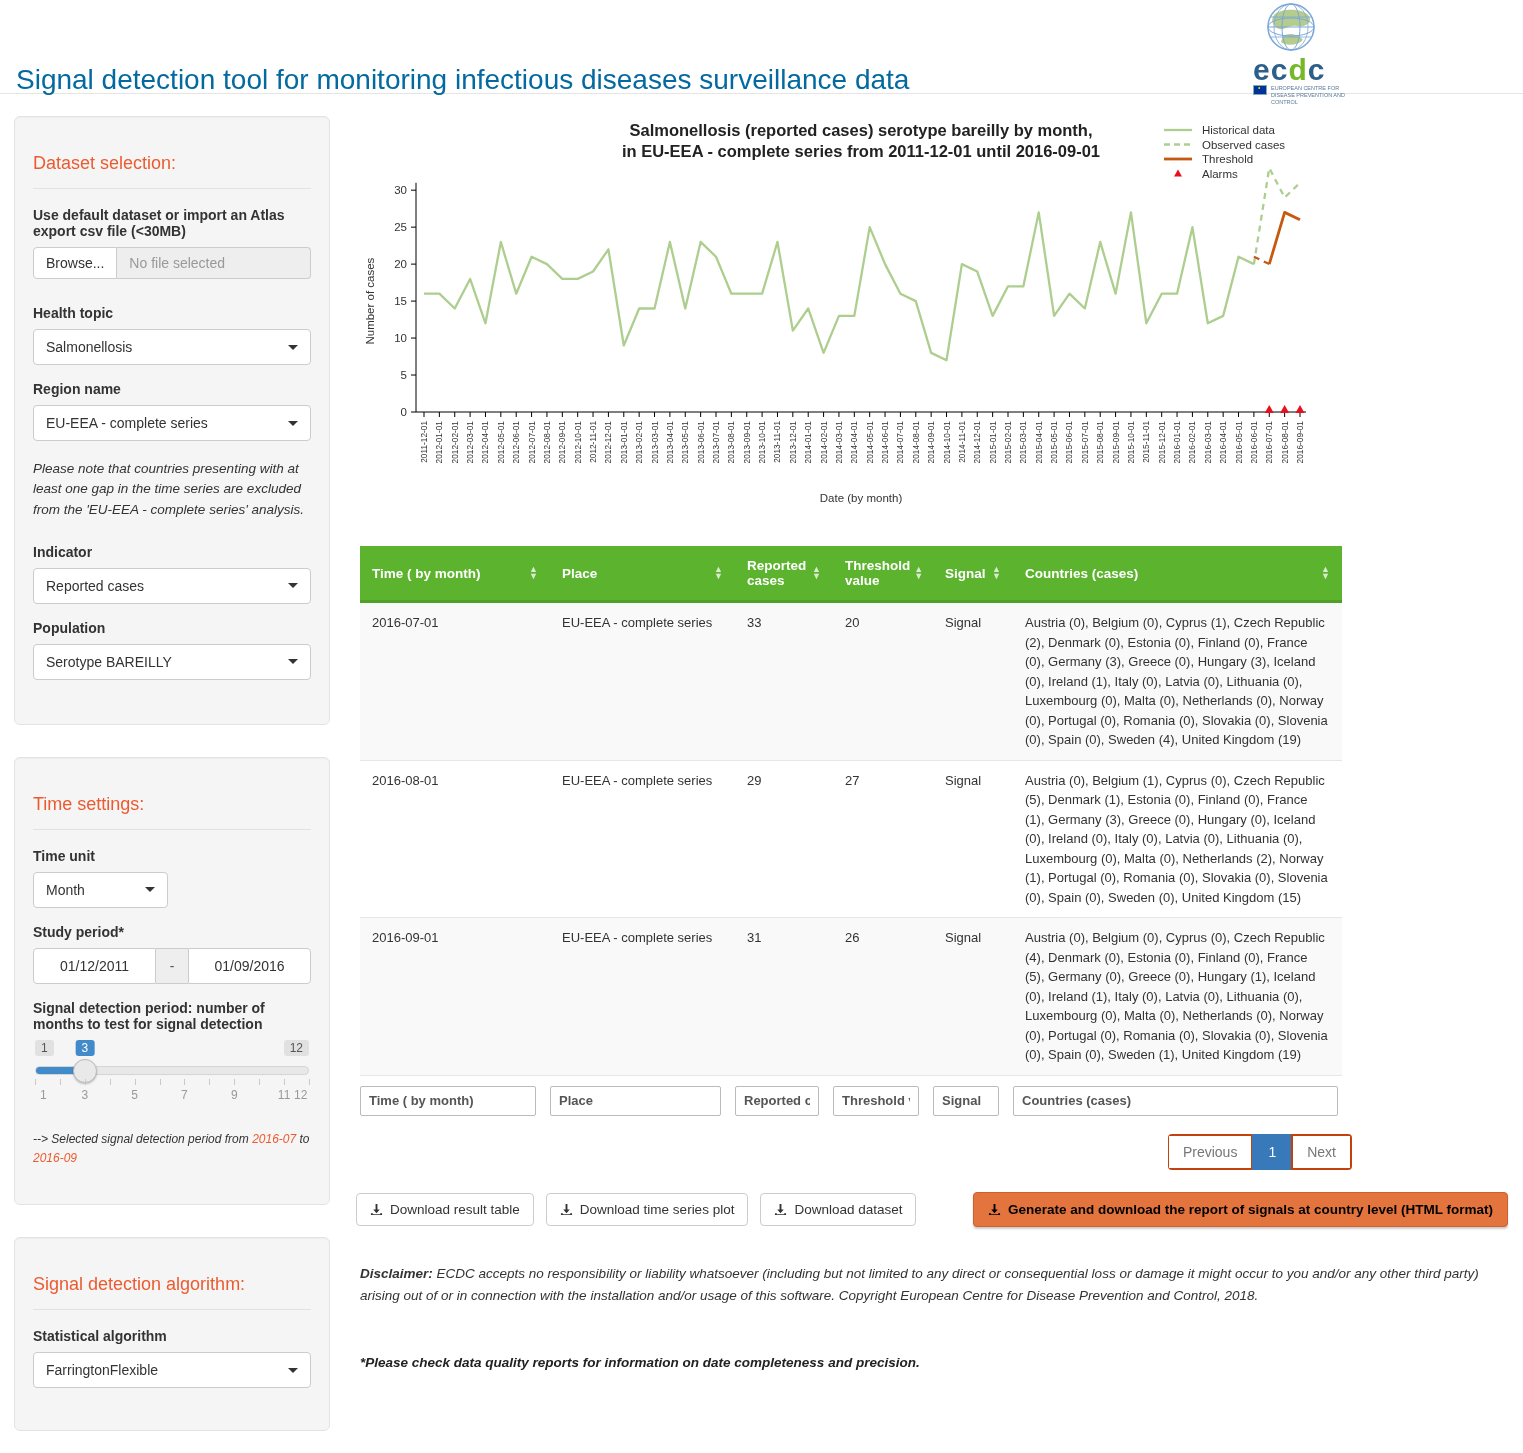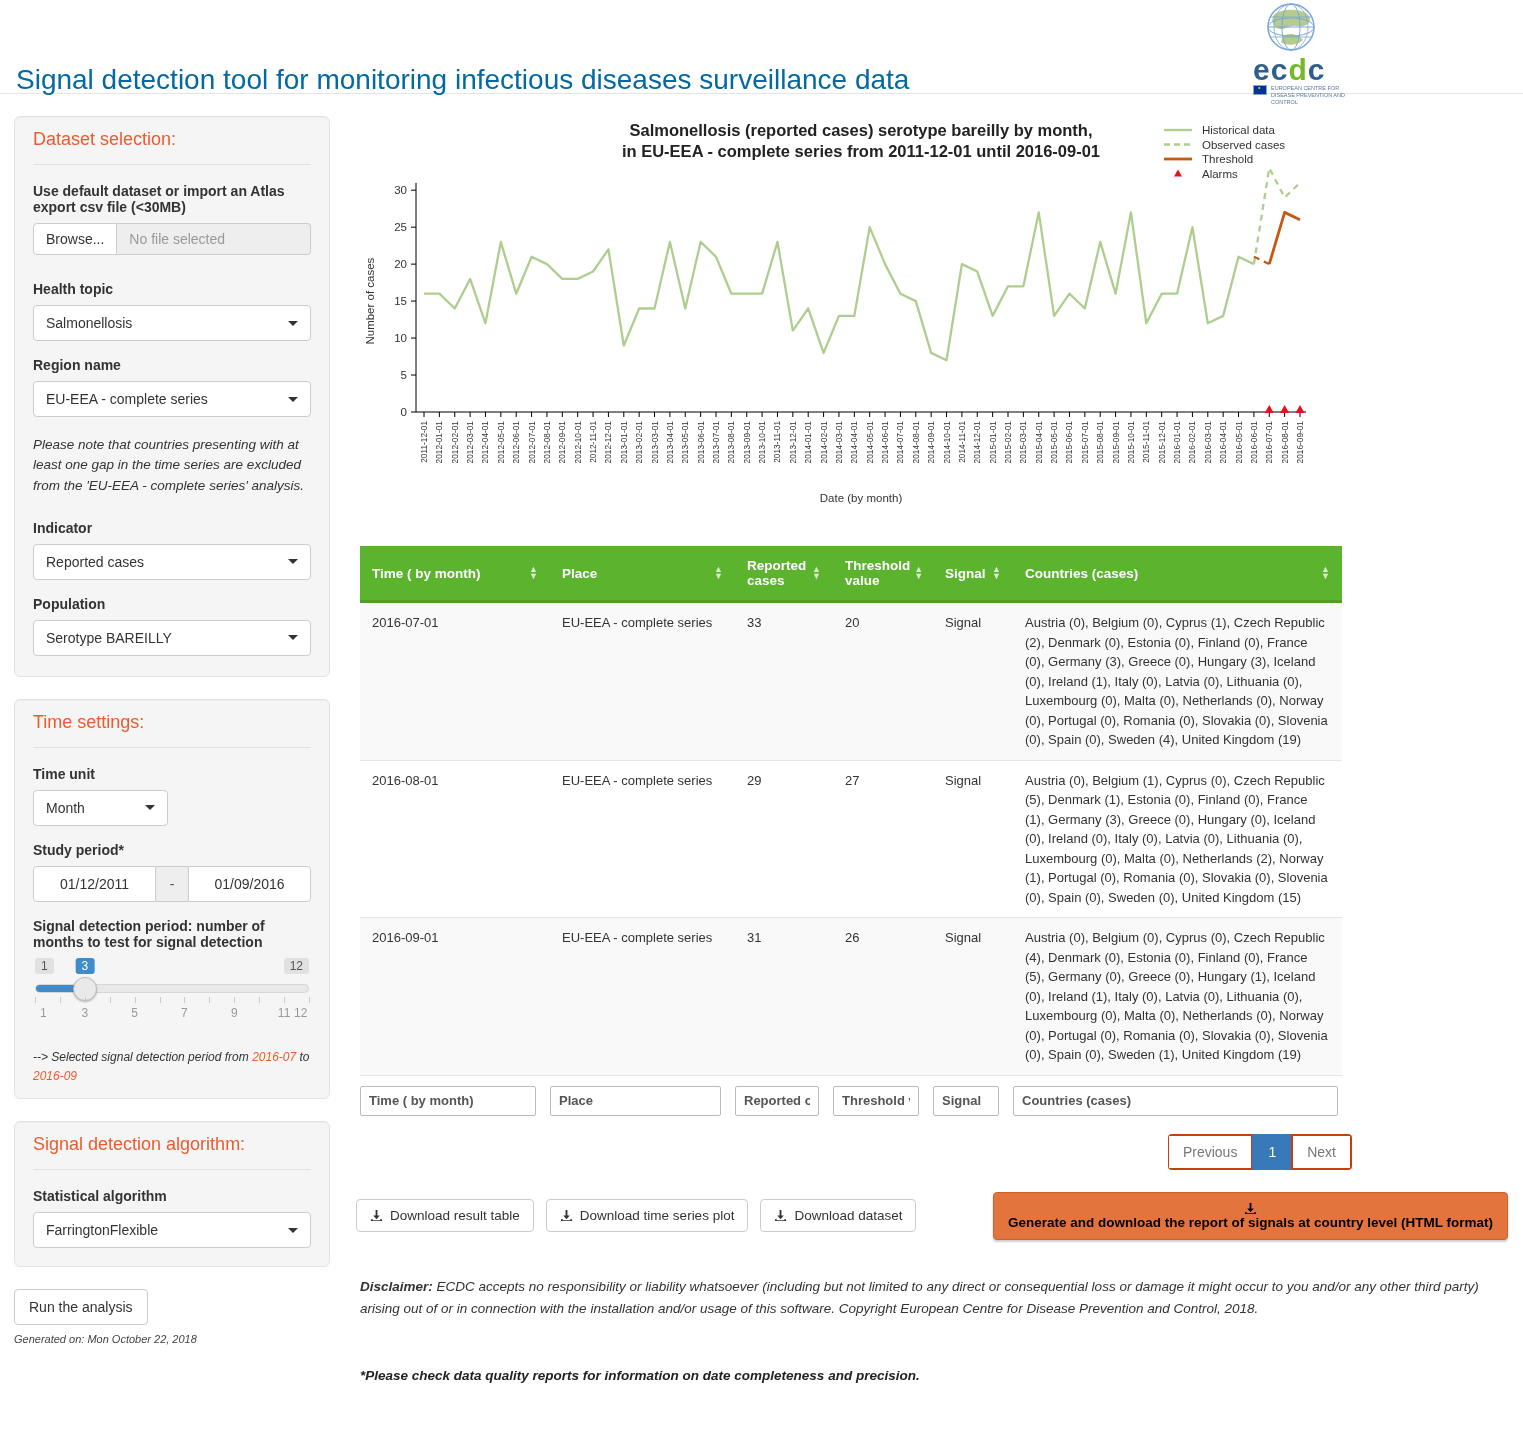--- a/index.html
+++ b/index.html
@@ -16,21 +16,21 @@
   .logo-word .g { color:#76b82a; }
   .logo-cap-row { display:flex; gap:4px; margin-top:2px; }
   .eu-flag { width:14px; height:10px; background:#039; border:1px solid #8aa; position:relative; }
   .eu-flag:after { content:"•"; color:#fc0; font-size:7px; position:absolute; left:4px; top:-2px; }
   .logo-caption { font-size:5.5px; line-height:1.25; color:#5b7a9d; width:80px; text-transform:uppercase; }
   
   .layout { display:flex; padding:0 14px; gap:26px; margin-top:22px; }
   .sidebar { width:316px; flex:0 0 316px; }
   .main { flex:1 1 auto; min-width:0; }
   
-  .panel { background:#f5f5f5; border:1px solid #e3e3e3; border-radius:6px; padding:12px 18px; margin-bottom:22px; box-shadow:inset 0 1px 1px rgba(0,0,0,.03); }
+  .panel { background:#f5f5f5; border:1px solid #e3e3e3; border-radius:6px; padding:36px 18px; margin-bottom:32px; box-shadow:inset 0 1px 1px rgba(0,0,0,.03); }
   .panel-heading { color:#ec5b2f; font-size:18px; font-weight:400; margin-bottom:14px; }
   .panel-rule { border:0; border-top:1px solid #e2e2e2; margin:0 0 18px 0; }
   .field-label { font-weight:bold; font-size:14px; color:#333; margin:16px 0 8px 0; }
   .field-label.first { margin-top:0; }
   .note { font-style:italic; font-size:13.5px; color:#333; line-height:1.5; margin-top:18px; }
   .selectbox { background:#fff; border:1px solid #ccc; border-radius:4px; height:36px; display:flex; align-items:center; justify-content:space-between; padding:0 12px; font-size:14px; cursor:pointer; }
   .selectbox .caret { width:0; height:0; border-left:5px solid transparent; border-right:5px solid transparent; border-top:5px solid #333; }
   .selectbox.small { width:135px; }
   .file-row { display:flex; }
   .btn { background:#fff; border:1px solid #ccc; border-radius:4px; font-size:14px; color:#333; padding:7px 12px; cursor:pointer; font-family:inherit; }
@@ -77,21 +77,21 @@
   .filter-row input::placeholder { color:#555; opacity:1; }
   
   .pager-row { width:996px; display:flex; justify-content:flex-end; margin-top:18px; }
   .pager { display:flex; border-radius:4px; overflow:hidden; }
   .pager a { font-size:14px; padding:8px 14px; border:2px solid #c2410c; background:#fff; color:#777; text-decoration:none; margin-left:-1px; }
   .pager a.active { background:#3879b9; border-color:#3879b9; color:#fff; }
   
   .actions-row { display:flex; align-items:center; margin-top:22px; width:1152px; }
   .actions-row .btn { margin-right:12px; display:inline-flex; align-items:center; gap:7px; font-size:13.5px; padding:8px 13px; }
   .dl-icon { display:inline-block; }
-  .orange-btn { margin-left:auto; background:#e4743e; border:1px solid #cf5f2b; border-radius:4px; color:#000; font-weight:bold; font-size:13.5px; padding:9px 14px; display:inline-flex; align-items:center; cursor:pointer; box-shadow:0 2px 2px rgba(0,0,0,.2); font-family:inherit;flex-direction:column; }
+  .orange-btn { margin-left:auto; background:#e4743e; border:1px solid #cf5f2b; border-radius:4px; color:#000; font-weight:bold; font-size:13.5px; padding:9px 14px; display:inline-flex; align-items:center; gap:7px; cursor:pointer; box-shadow:0 2px 2px rgba(0,0,0,.2); font-family:inherit; }
   
   .disclaimer { font-style:italic; font-size:13.5px; color:#333; line-height:1.65; width:1152px; margin-top:36px; margin-left:4px; }
   .disclaimer b { }
   .footnote { font-style:italic; font-weight:bold; font-size:13.5px; color:#222; margin-top:48px; margin-left:4px; }
 </style>
 </head>
 <body>
 
 <div class="header">
   <h1 class="page-title">Signal detection tool for monitoring infectious diseases surveillance data</h1>

